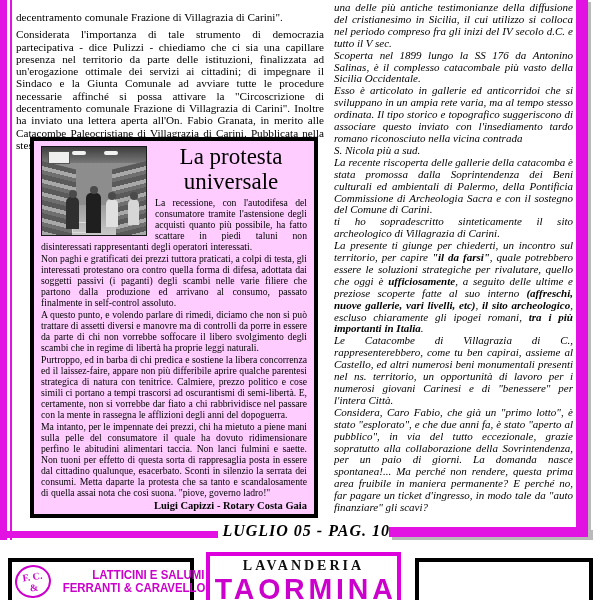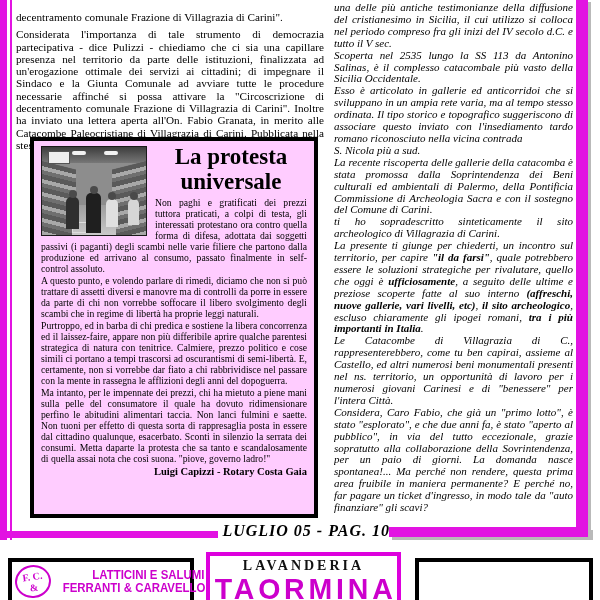--- a/index.html
+++ b/index.html
@@ -18,21 +18,21 @@
 
   
   .left-col{position:absolute;left:16px;top:3px;width:308px;font-size:11.2px;line-height:12.3px;
        text-align:justify;margin-top:8px;}
   .left-col p{margin:0 0 5px 0;}
 
   
   .protest-box{position:absolute;left:30px;top:137px;width:288px;height:381px;box-sizing:border-box;
        background:#FFCCFF;border:4px solid #000;padding:3px 7px;overflow:hidden;
        font-size:9.7px;line-height:11px;text-align:justify;}
-  .protest-box h2{margin:0 0 3px 0;text-align:center;font-size:23px;line-height:25px;font-weight:bold;}
+  .protest-box h2{margin:0 0 3px 0;text-align:center;font-size:23px;line-height:25px;font-weight:normal;}
   .protest-box p{margin:0 0 1px 0;}
   .protest-sig{text-align:right;font-weight:bold;margin-top:2px;font-size:10.5px;}
 
   
   .photo{float:left;width:104px;height:88px;margin:2px 8px 3px 0;border:1px solid #1a1a1a;
        position:relative;background:#8d8d8d;overflow:hidden;}
   .ph-ceiling{position:absolute;left:0;top:0;width:100%;height:16px;
        background:linear-gradient(#3d3d3d,#777);}
   .ph-light{position:absolute;top:4px;width:14px;height:4px;background:#f2f2f2;border-radius:2px;}
   .ph-shelf{position:absolute;top:14px;width:34px;height:74px;
@@ -102,30 +102,31 @@
     <div class="ph-shelf ph-shelf-r"></div>
     <div class="ph-floor"></div>
     <div class="ph-sign"></div>
     <div class="ph-cart"></div>
     <div class="ph-person ph-p1"></div>
     <div class="ph-person ph-p2"></div>
     <div class="ph-person ph-p3"></div>
     <div class="ph-person ph-p4"></div>
   </div>
   <h2>La protesta universale</h2>
+  <p>La recessione, con l'autodifesa del consumatore tramite l'astensione degli acquisti quanto più possibile, ha fatto scattare in piedi taluni non disinteressati rappresentanti degli operatori interessati.</p>
   <p>Non paghi e gratificati dei prezzi tuttora praticati, a colpi di testa, gli interessati protestano ora contro quella forma di difesa, adottata dai soggetti passivi (i paganti) degli scambi nelle varie filiere che partono dalla produzione ed arrivano al consumo, passato finalmente in self-control assoluto.</p>
   <p>A questo punto, e volendo parlare di rimedi, diciamo che non si può trattare di assetti diversi e manovre ma di controlli da porre in essere da parte di chi non vorrebbe soffocare il libero svolgimento degli scambi che in regime di libertà ha proprie leggi naturali.</p>
   <p>Purtroppo, ed in barba di chi predica e sostiene la libera concorrenza ed il laissez-faire, appare non più differibile aprire qualche parentesi strategica di natura con tenitrice. Calmiere, prezzo politico e cose simili ci portano a tempi trascorsi ad oscurantismi di semi-libertà. E, certamente, non si vorrebbe dar fiato a chi rabbrividisce nel passare con la mente in rassegna le afflizioni degli anni del dopoguerra.</p>
   <p>Ma intanto, per le impennate dei prezzi, chi ha mietuto a piene mani sulla pelle del consumatore il quale ha dovuto ridimensionare perfino le abitudini alimentari taccia. Non lanci fulmini e saette. Non tuoni per effetto di questa sorta di rappresaglia posta in essere dal cittadino qualunque, esacerbato. Sconti in silenzio la serrata dei consumi. Metta daparte la protesta che sa tanto e scandalosamente di quella assai nota che così suona. "piove, governo ladro!"</p>
   <div class="protest-sig">Luigi Capizzi - Rotary Costa Gaia</div>
 </div>
 
 <div class="letter-col">
   <p>una delle più antiche testimonianze della diffusione del cristianesimo in Sicilia, il cui utilizzo si colloca nel periodo compreso fra gli inizi del IV secolo d.C. e tutto il V sec.</p>
-  <p>Scoperta nel 2535 lungo la SS 113 da Antonino Salinas, è il complesso catacombale più vasto della Sicilia Occidentale.</p>
+  <p>Scoperta nel 1899 lungo la SS 176 da Antonino Salinas, è il complesso catacombale più vasto della Sicilia Occidentale.</p>
   <p>Esso è articolato in gallerie ed anticorridoi che si sviluppano in un ampia rete varia, ma al tempo stesso ordinata. Il tipo storico e topografico suggeriscono di associare questo inviato con l'insediamento tardo romano riconosciuto nella vicina contrada</p>
   <p>S. Nicola più a sud.</p>
   <p>La recente riscoperta delle gallerie della catacomba è stata promossa dalla Soprintendenza dei Beni culturali ed ambientali di Palermo, della Pontificia Commissione di Archeologia Sacra e con il sostegno del Comune di Carini.</p>
   <p>ti ho sopradescritto sinteticamente il sito archeologico di Villagrazia di Carini.</p>
   <p><span>La presente ti giunge per chiederti, un incontro sul territorio, per capire </span><span class="b">"il da farsi"</span><span>, quale potrebbero essere le soluzioni strategiche per rivalutare, quello che oggi è </span><span class="b">ufficiosamente</span><span>, a seguito delle ultime e preziose scoperte fatte al suo interno </span><span class="b">(affreschi, nuove gallerie, vari livelli, etc)</span><span>, </span><span class="b">il sito archeologico</span><span>, escluso chiaramente gli ipogei romani, </span><span class="b">tra i più importanti in Italia</span><span>.</span></p>
   <p>Le Catacombe di Villagrazia di C., rappresenterebbero, come tu ben capirai, assieme al Castello, ed altri numerosi beni monumentali presenti nel ns. territorio, un opportunità di lavoro per i numerosi giovani Carinesi e di "benessere" per l'intera Città.</p>
   <p>Considera, Caro Fabio, che già un "primo lotto", è stato "esplorato", e che due anni fa, è stato "aperto al pubblico", in via del tutto eccezionale, grazie sopratutto alla collaborazione della Sovrintendenza, per un paio di giorni. La domanda nasce spontanea!... Ma perché non rendere, questa prima area fruibile in maniera permanente? E perché no, far pagare un ticket d'ingresso, in modo tale da "auto finanziare" gli scavi?</p>
 
 </div>
 

